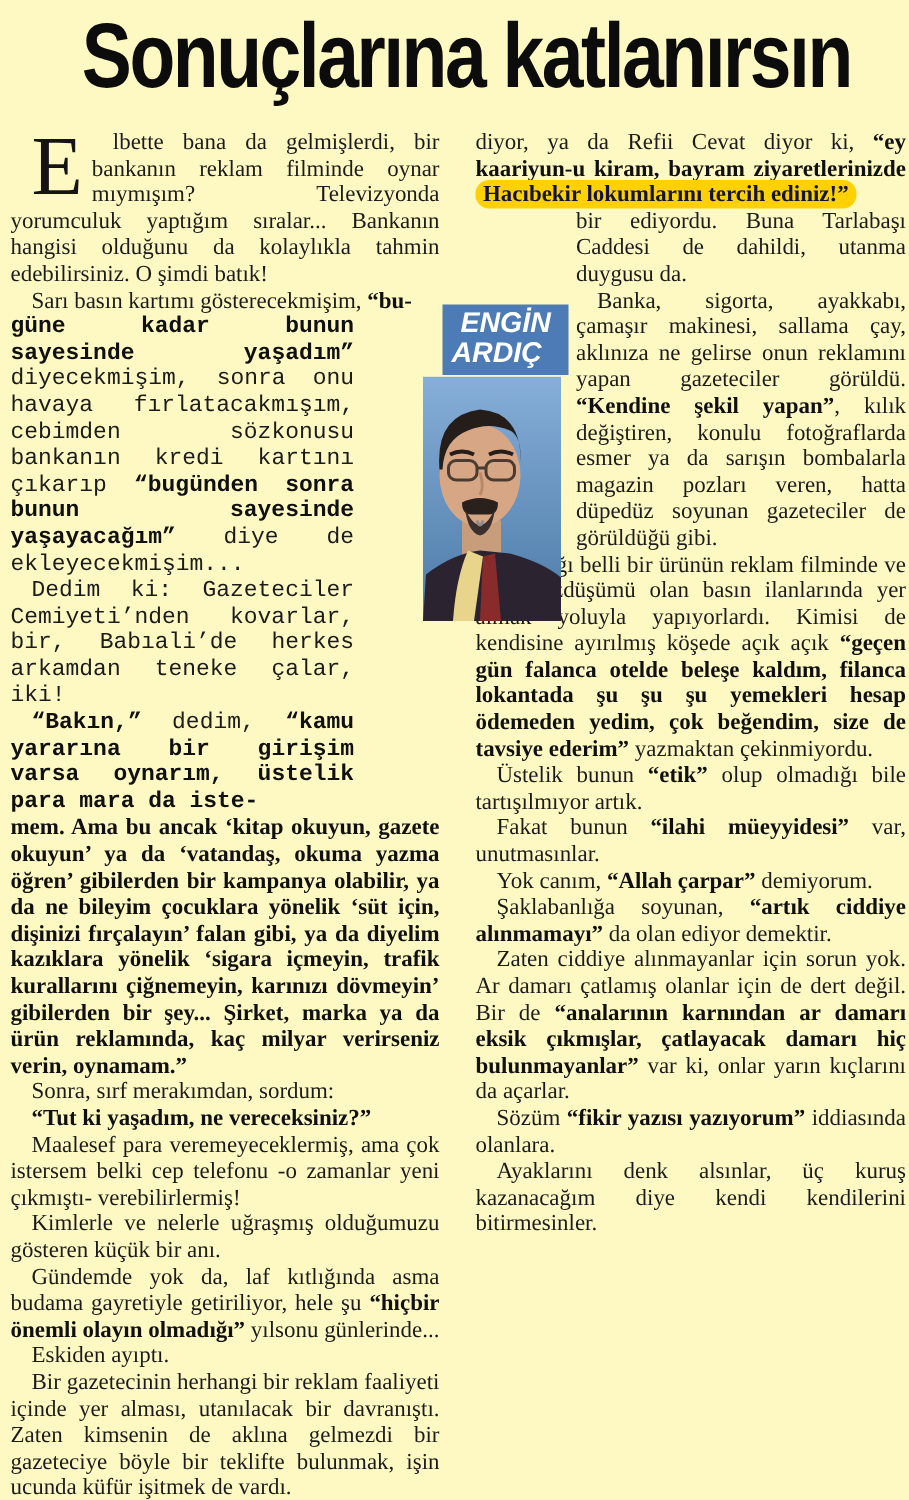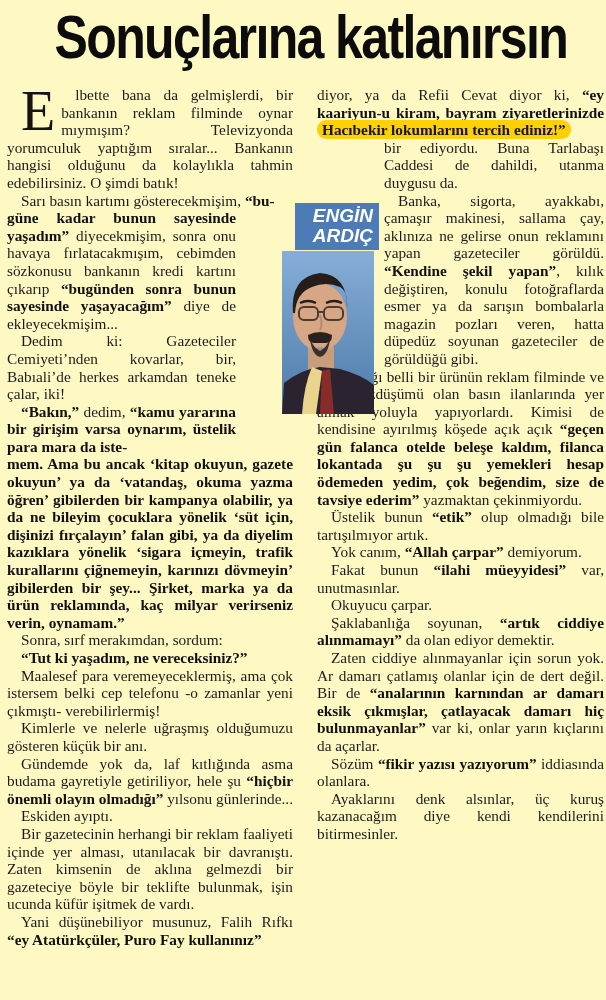--- a/index.html
+++ b/index.html
@@ -22,23 +22,23 @@
   .col p{margin:0;text-indent:14px;}
   .col p.cont{text-indent:0;}
   .b{font-weight:bold;color:#101010;}
   .hl{
     background:var(--hl,#ffd103);border-radius:9px;padding:1px 5px;
     -webkit-box-decoration-break:clone;box-decoration-break:clone;color:#141432;
   }
   .dropcap{
     float:left;font-size:56px;line-height:45px;padding:3px 6px 0 0;color:#141414;
   }
-  .seg-narrow-left{width:229px;}
+  .seg-narrow-left{width:229px;font-family:Liberation Mono, monospace;}
   .seg-narrow-right{margin-left:67px;}
-  .photo-wrap{position:absolute;left:282px;top:203px;width:97px;text-align:right;}
+  .photo-wrap{position:absolute;left:282px;top:203px;width:97px;}
   .byline{
     margin-left:13px;width:72px;background:var(--byline-bg,#4d7bb5);
     color:#ffffff;font-family:"Liberation Sans","DejaVu Sans",sans-serif;
     font-style:italic;font-weight:bold;font-size:19px;line-height:20px;
     padding:3px 6px 4px 6px;
   }
   .byline .l1{padding-left:6px;}
   .byline .l2{padding-left:0;}
   .photo{width:92px;height:163px;display:block;margin-top:1px;}
 </style>
@@ -76,23 +76,22 @@
     <div>
         <p class="cont"><span>diyor, ya da Refii Cevat diyor ki, </span><span class="b">“ey kaariyun-u kiram, bayram ziyaretlerinizde </span><span class="b hl">Hacıbekir lokumlarını tercih ediniz!”</span></p>
       </div>
     <div class="seg-narrow-right">
         <p class="cont"><span>bir ediyordu. Buna Tarlabaşı Caddesi de dahildi, utanma duygusu da.</span></p>
         <p><span>Banka, sigorta, ayakkabı, çamaşır makinesi, sallama çay, aklınıza ne gelirse onun reklamını yapan gazeteciler görüldü. </span><span class="b">“Kendine şekil yapan”</span><span>, kılık değiştiren, konulu fotoğraflarda esmer ya da sarışın bombalarla magazin pozları veren, hatta düpedüz soyunan gazeteciler de görüldüğü gibi.</span></p>
       </div>
     <div>
         <p class="cont"><span>hazırladığı belli bir ürünün reklam filminde ve bunun izdüşümü olan basın ilanlarında yer almak yoluyla yapıyorlardı. Kimisi de kendisine ayırılmış köşede açık açık </span><span class="b">“geçen gün falanca otelde beleşe kaldım, filanca lokantada şu şu şu yemekleri hesap ödemeden yedim, çok beğendim, size de tavsiye ederim”</span><span> yazmaktan çekinmiyordu.</span></p>
         <p><span>Üstelik bunun </span><span class="b">“etik”</span><span> olup olmadığı bile tartışılmıyor artık.</span></p>
+        <p><span>Fakat bunun </span><span class="b">“ilahi müeyyidesi”</span><span> var, unutmasınlar.</span></p>
         <p><span>Yok canım, </span><span class="b">“Allah çarpar”</span><span> demiyorum.</span></p>
-        <p><span>Fakat bunun </span><span class="b">“ilahi müeyyidesi”</span><span> var, unutmasınlar.</span></p>
-        <p><span>Okuyucu çarpar.</span></p>
         <p><span>Şaklabanlığa soyunan, </span><span class="b">“artık ciddiye alınmamayı”</span><span> da olan ediyor demektir.</span></p>
         <p><span>Zaten ciddiye alınmayanlar için sorun yok. Ar damarı çatlamış olanlar için de dert değil. Bir de </span><span class="b">“analarının karnından ar damarı eksik çıkmışlar, çatlayacak damarı hiç bulunmayanlar”</span><span> var ki, onlar yarın kıçlarını da açarlar.</span></p>
         <p><span>Sözüm </span><span class="b">“fikir yazısı yazıyorum”</span><span> iddiasında olanlara.</span></p>
         <p><span>Ayaklarını denk alsınlar, üç kuruş kazanacağım diye kendi kendilerini bitirmesinler.</span></p>
       </div>
   </div>
 
   <div class="photo-wrap">
     <div class="byline">
       <div class="l1">ENGİN</div>

